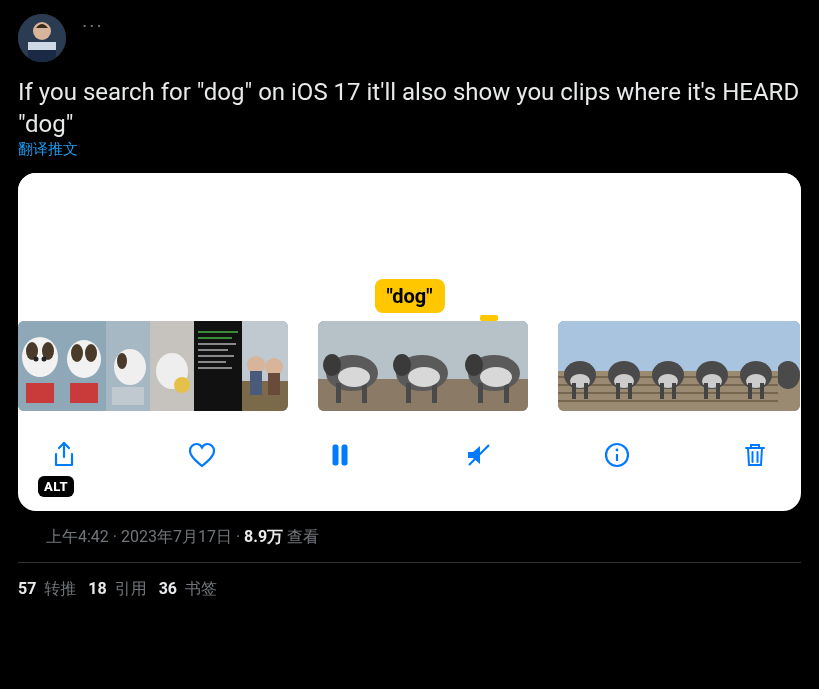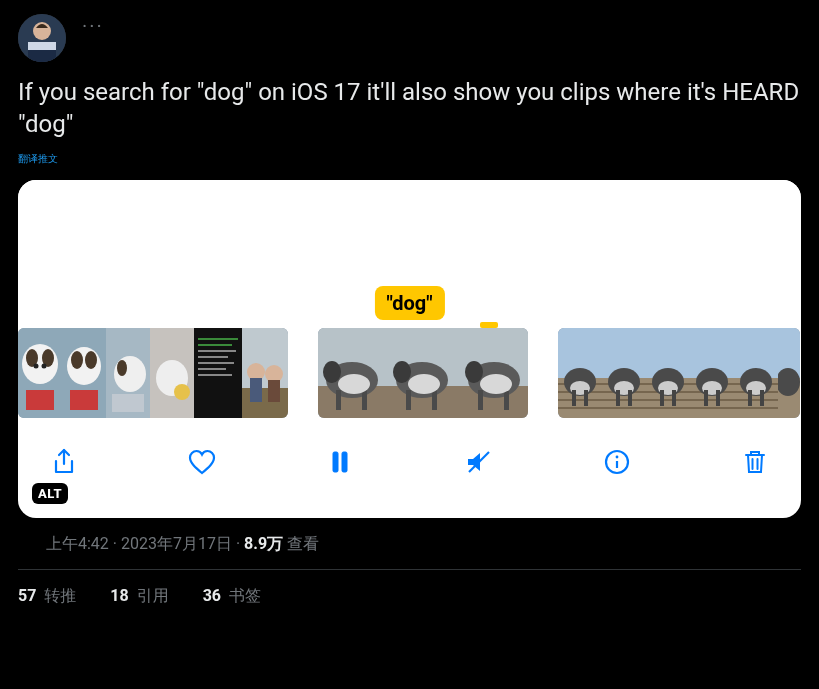--- a/index.html
+++ b/index.html
@@ -46,23 +46,23 @@
 
   .tweet-text {
     margin-top: 14px;
     font-size: 24px;
     line-height: 32px;
     color: #e7e9ea;
     font-weight: 400;
   }
 
   .translate-link {
-    margin-top: 12px;
+    margin-top: 0;
     color: #1d9bf0;
-    font-size: 10px;
+    font-size: 15px;
   }
 
   
   .media-card {
     margin-top: 14px;
     background: #fff;
     border-radius: 18px;
     overflow: hidden;
     position: relative;
     height: 338px;
@@ -150,21 +150,21 @@
     height: 36px;
     color: #007aff;
     display: flex;
     align-items: center;
     justify-content: center;
   }
   .tool-btn svg { width: 30px; height: 30px; stroke: currentColor; }
 
   .alt-badge {
     position: absolute;
-    left: 14px;
+    left: 20px;
     bottom: 14px;
     background: #000;
     color: #fff;
     font-weight: 800;
     font-size: 13px;
     padding: 3px 6px;
     border-radius: 6px;
     letter-spacing: .5px;
   }
 
@@ -175,21 +175,21 @@
     margin-left: 28px;
   }
   .meta-row .views-count { color: #e7e9ea; font-weight: 700; }
   .divider {
     margin-top: 14px;
     border-top: 1px solid #2f3336;
   }
 
   .engagements {
     display: flex;
-    gap: 34px;
+    gap: 12px;
     padding: 16px 0 0 0;
     font-size: 16px;
     color: #71767b;
   }
   .eng-item .count { color: #e7e9ea; font-weight: 700; margin-right: 4px; }
 </style>
 </head>
 <body>
 
 <div class="tweet">

